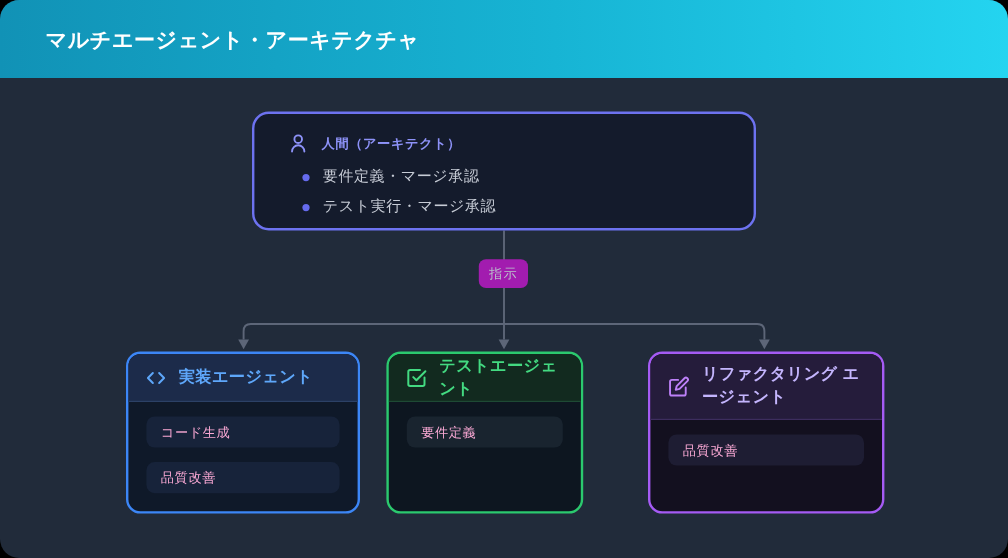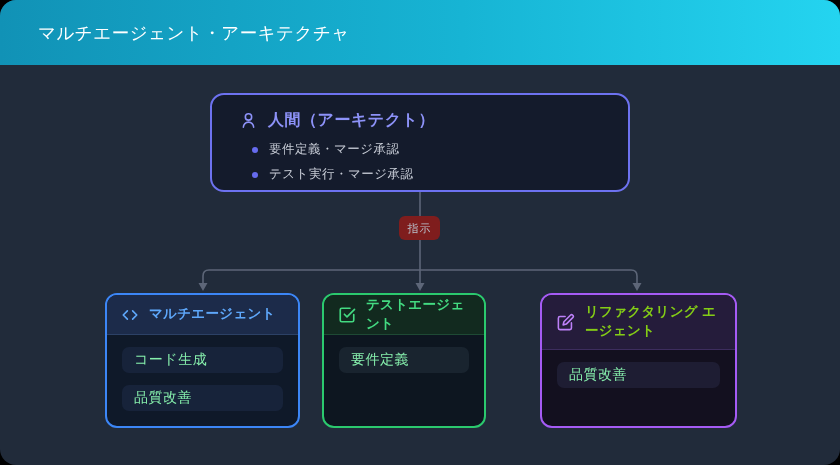--- a/index.html
+++ b/index.html
@@ -12,72 +12,72 @@
     position:relative;width:840px;height:465px;
     background:#212b3a;border-radius:16px;overflow:hidden;
   }
   
   .hdr{
     position:absolute;left:0;top:0;width:840px;height:65px;
     background:linear-gradient(90deg,#1192b6 0%,#17b4d4 55%,#24d4f0 100%);
     display:flex;align-items:center;
   }
   .hdr-title{
-    margin-left:38px;font-size:17.5px;font-weight:normal;color:#ffffff;
+    margin-left:38px;font-size:17.5px;font-weight:bold;color:#ffffff;
     letter-spacing:.5px;
   }
   
   .connectors{position:absolute;left:0;top:0;pointer-events:none;}
   .edge-label{
     position:absolute;left:399px;top:216px;width:41px;height:24px;
-    background:#7f1d1d;border-radius:6px;color:#b9c0cb;font-size:11px;
+    background:#a21caf;border-radius:6px;color:#b9c0cb;font-size:11px;
     display:flex;align-items:center;justify-content:center;letter-spacing:1px;
   }
   
   .arch-box{
     position:absolute;left:210px;top:93px;width:420px;height:99px;
     background:#141b2c;border:2px solid #6d72f0;border-radius:14px;
     box-sizing:border-box;
   }
   .arch-title-row{display:flex;align-items:center;gap:10px;margin:15px 0 0 27px;}
-  .arch-title{font-size:16px;font-weight:bold;color:#8d92f8;letter-spacing:.5px;}
+  .arch-title{font-size:11px;font-weight:bold;color:#8d92f8;letter-spacing:.5px;}
   .arch-list{margin:10px 0 0 40px;display:flex;flex-direction:column;gap:8px;}
   .arch-li{display:flex;align-items:center;gap:11px;}
   .dot{width:6px;height:6px;border-radius:50%;background:#666bee;flex:0 0 auto;}
   .arch-li-text{font-size:12.5px;color:#c7ccd6;letter-spacing:.5px;}
   
   .agent{
     position:absolute;top:293px;height:135px;border-radius:12px;
     box-sizing:border-box;border:2px solid;overflow:hidden;
   }
   .agent-head{
     display:flex;align-items:center;gap:10px;padding:0 14px;
     box-sizing:border-box;height:40px;border-bottom:1px solid;
   }
   .agent-title{font-size:13.5px;font-weight:bold;letter-spacing:.3px;line-height:1.4;}
   .chip{
     margin:12px 15px 0 15px;height:26px;border-radius:7px;
     display:flex;align-items:center;padding-left:12px;
-    font-size:14px;color:#86efac;letter-spacing:.5px;background:#1a2332;
+    font-size:11px;color:#f9a8d4;letter-spacing:.5px;background:#1a2332;
   }
   .chip:first-of-type{margin-top:14px;}
   
   .agent-impl{left:105px;width:195px;border-color:#3c86f6;background:#0f1929;}
   .agent-impl .agent-head{background:#1c2b4a;border-bottom-color:#2c4166;}
   .agent-impl .agent-title{color:#5ea7fa;}
   .agent-impl .chip{background:#17233a;}
   
   .agent-test{left:322px;width:164px;border-color:#2bc96e;background:#0d1620;}
   .agent-test .agent-head{background:#122a1f;border-bottom-color:#1e4a34;}
   .agent-test .agent-title{color:#43da81;}
   .agent-test .chip{background:#19242f;}
   
   .agent-refactor{left:540px;width:197px;border-color:#a55bf4;background:#13101f;}
   .agent-refactor .agent-head{height:55px;background:#251c3b;border-bottom-color:#3d2d5e;}
-  .agent-refactor .agent-title{color:#84cc16;}
+  .agent-refactor .agent-title{color:#c4b5fd;}
   .agent-refactor .chip{background:#1e1d33;}
   .icon{flex:0 0 auto;display:block;}
 </style>
 </head>
 <body>
 
 <div class="card">
 
   <div class="hdr">
     <div class="hdr-title">マルチエージェント・アーキテクチャ</div>
@@ -117,21 +117,21 @@
   </div>
 
   <div class="edge-label">指示</div>
 
   <div class="agent agent-impl">
     <div class="agent-head">
       <svg class="icon" width="18" height="18" viewBox="0 0 24 24" fill="none" stroke="#5ea7fa" stroke-width="2.2" stroke-linecap="round" stroke-linejoin="round">
         <path d="M8.5 6.5 L3 12 l5.5 5.5"></path>
         <path d="M15.5 6.5 L21 12 l-5.5 5.5"></path>
       </svg>
-      <span class="agent-title">マルチエージェント</span>
+      <span class="agent-title">実装エージェント</span>
     </div>
     <div class="chip">コード生成</div>
     <div class="chip">品質改善</div>
   </div>
 
   <div class="agent agent-test">
     <div class="agent-head">
       <svg class="icon" width="18" height="18" viewBox="0 0 24 24" fill="none" stroke="#43da81" stroke-width="2.2" stroke-linecap="round" stroke-linejoin="round">
         <path d="M21 11.5 V19 a2 2 0 0 1 -2 2 H5 a2 2 0 0 1 -2 -2 V5 a2 2 0 0 1 2 -2 h11"></path>
         <path d="M8.5 11 l3.5 3.5 L22 4.5"></path>

